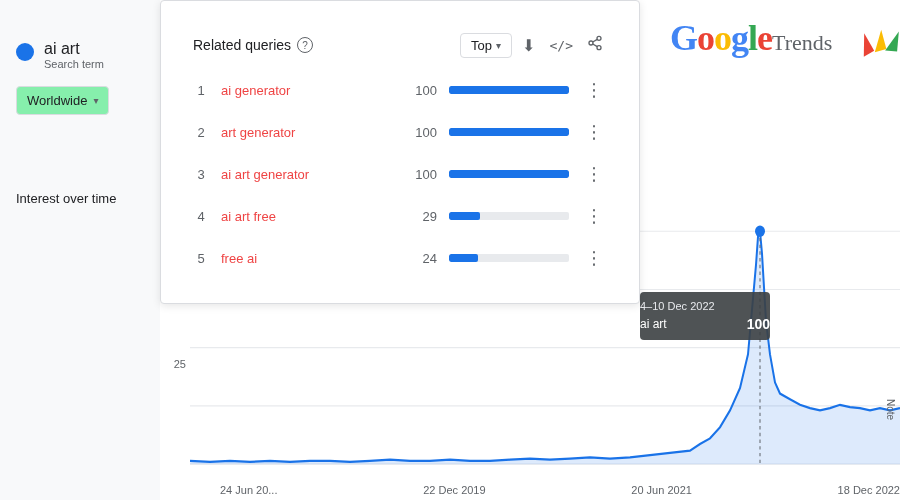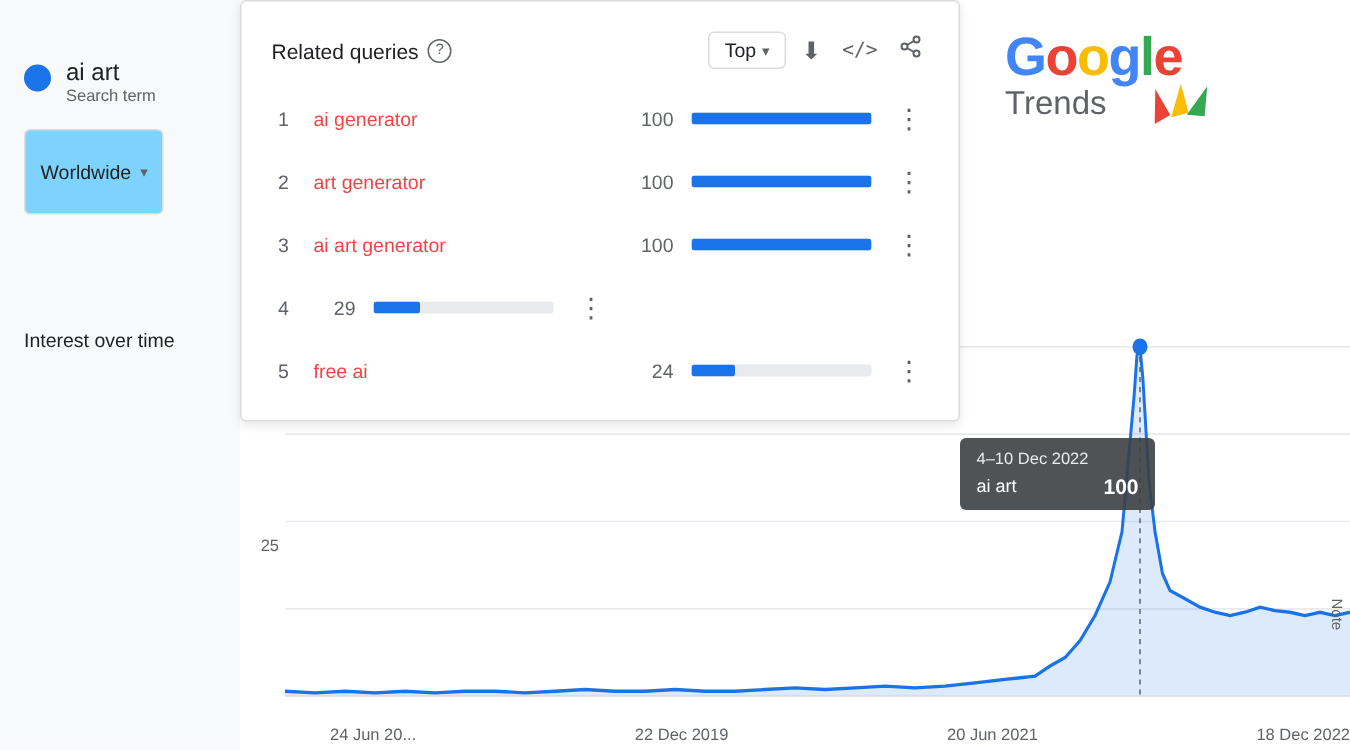--- a/index.html
+++ b/index.html
@@ -56,24 +56,24 @@
 
     .search-term-label {
       font-size: 11px;
       color: #5f6368;
     }
 
     .region-selector {
       display: inline-flex;
       align-items: center;
       gap: 6px;
-      background: #7dd3fc;
+      background: #86efac;
       border: 1px solid #dadce0;
       border-radius: 4px;
-      padding: 20px 10px;
+      padding: 6px 10px;
       font-size: 13px;
       color: #202124;
       cursor: pointer;
       width: fit-content;
       text-align: center;
     }
 
     .region-selector .chevron {
       font-size: 10px;
       color: #5f6368;
@@ -107,21 +107,21 @@
     
     .related-queries-panel {
       position: absolute;
       top: 0;
       left: 0;
       width: 480px;
       background: #fff;
       border: 1px solid #dadce0;
       border-radius: 4px;
       z-index: 10;
-      padding: 4px;
+      padding: 16px;
       box-shadow: 0 2px 8px rgba(0,0,0,0.1);
     }
 
     .panel-header {
       display: flex;
       align-items: center;
       justify-content: space-between;
       padding: 14px 16px 10px 16px;
       border-bottom: none;
     }
@@ -237,22 +237,22 @@
       flex-shrink: 0;
     }
 
     
     .google-trends-logo {
       position: absolute;
       top: 20px;
       right: 10px;
       width: 220px;
       display: flex;
-      flex-direction: column;
-      align-items: flex-start;
+      align-items: flex-end;
+      font-family: Liberation Serif, serif;
     }
 
     .google-logo-text {
       font-size: 36px;
       font-weight: 700;
       letter-spacing: -1px;
       line-height: 1;
     }
 
     .g-blue { color: #4285f4; }
@@ -351,21 +351,21 @@
       color: #5f6368;
     }
 
     
     .chart-tooltip {
       position: absolute;
       right: 130px;
       bottom: 160px;
       background: rgba(60,64,67,0.9);
       border-radius: 4px;
-      padding: 8px 11px;
+      padding: 8px 0;
       color: #fff;
       font-size: 12px;
       min-width: 130px;
     }
 
     .tooltip-date {
       font-size: 11px;
       margin-bottom: 4px;
       color: #e8eaed;
     }
@@ -650,20 +650,21 @@
           <span class="query-name">ai art generator</span>
           <span class="query-score">100</span>
           <div class="query-bar-container">
             <div class="query-bar-fill" style="width:100%"></div>
           </div>
           <span class="query-more">⋮</span>
         </div>
 
         <div class="query-row">
           <span class="query-num">4</span>
+          <span class="query-name">ai art free</span>
           <span class="query-score">29</span>
           <div class="query-bar-container">
             <div class="query-bar-fill" style="width:26%"></div>
           </div>
           <span class="query-more">⋮</span>
         </div>
 
         <div class="query-row">
           <span class="query-num">5</span>
           <span class="query-name">free ai</span>

